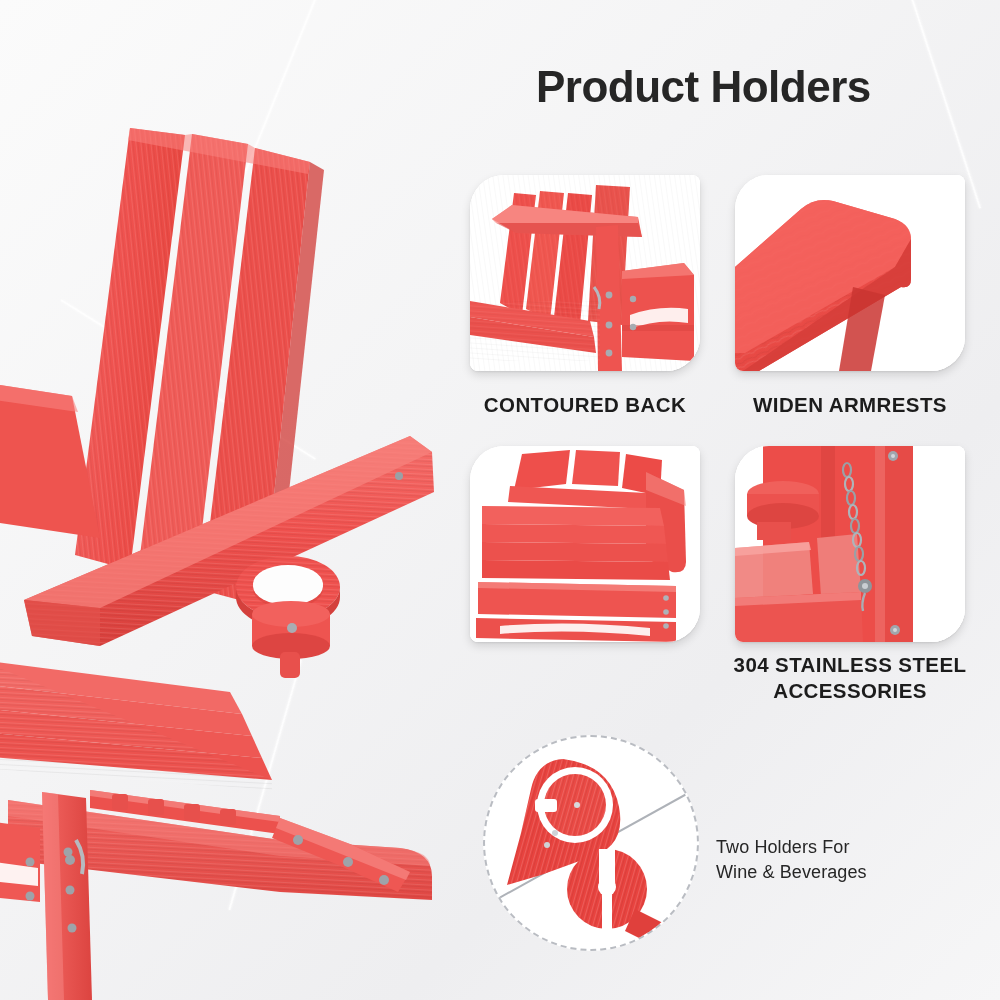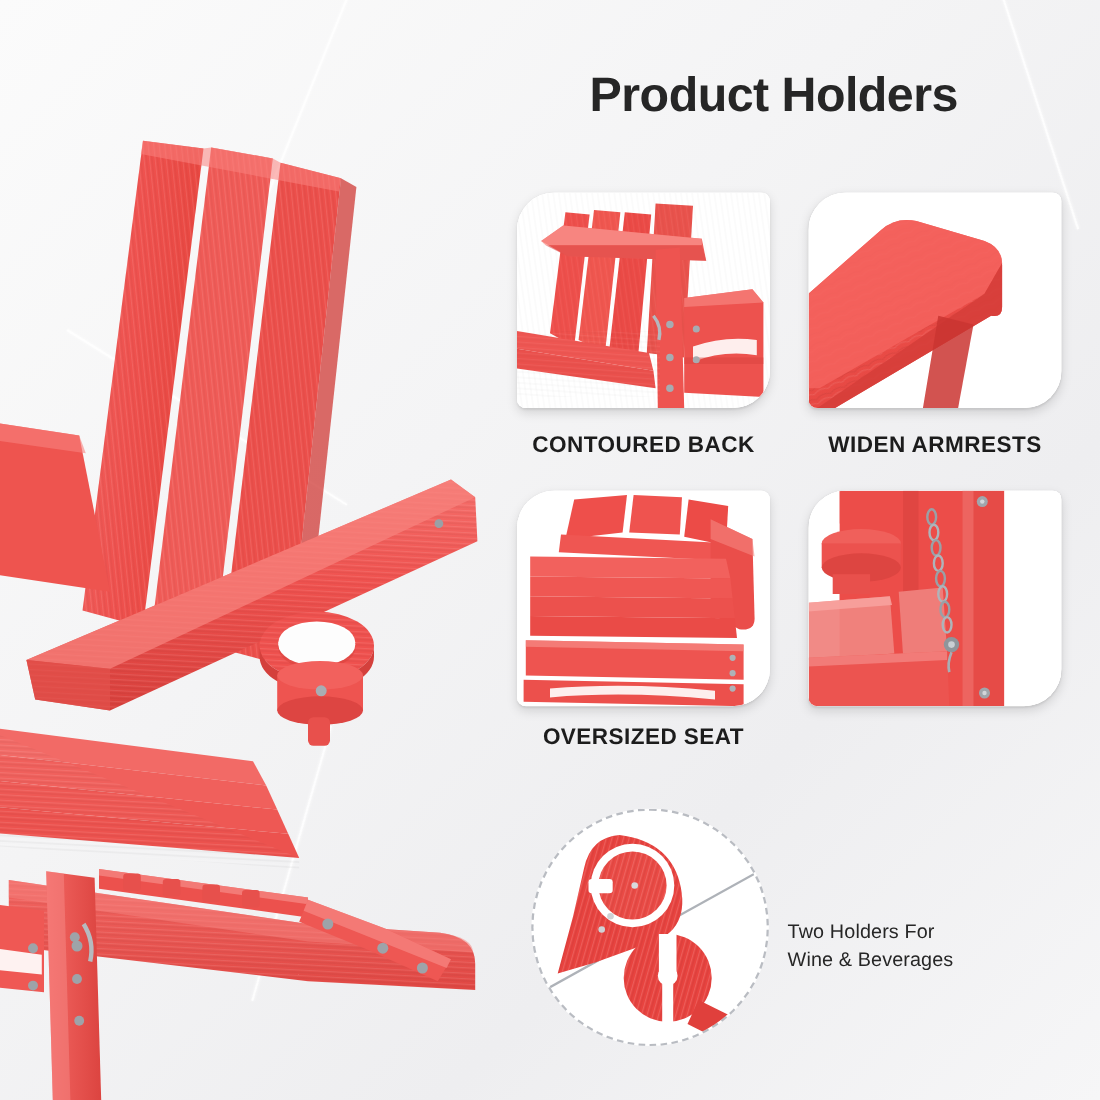--- a/index.html
+++ b/index.html
@@ -366,21 +366,20 @@
 
         <path d="M6 172 L 206 176 L 206 196 L 6 192 Z" fill="#ec504c"></path>
         <path d="M30 180 q70 -6 150 2 l0 8 q-80 -8 -150 -2 Z" fill="#ffffff" opacity="0.9"></path>
 
         <circle cx="196" cy="152" r="2.8" fill="#aeb2b8"></circle>
         <circle cx="196" cy="166" r="2.8" fill="#aeb2b8"></circle>
         <circle cx="196" cy="180" r="2.8" fill="#aeb2b8"></circle>
       </svg>
     </div>
   </div>
-  <div class="caption" id="cap-seat">OVERSIZED SEAT</div>
 
   <div class="card" id="card-steel">
     <div class="photo">
       <svg width="230" height="196" viewBox="0 0 230 196">
         <rect width="230" height="196" fill="#fff"></rect>
 
         <path d="M28 0 L 178 0 L 178 196 L 28 196 Z" fill="#ec4d49"></path>
         <path d="M86 0 L 100 0 L 100 196 L 86 196 Z" fill="#e04642"></path>
 
         <path d="M140 0 L 178 0 L 178 196 L 140 196 Z" fill="#e64b47"></path>
@@ -418,20 +417,22 @@
 
         <circle cx="158" cy="10" r="5" fill="#a0a6ac"></circle>
         <circle cx="158" cy="10" r="2" fill="#d2d6da"></circle>
         <circle cx="160" cy="184" r="5" fill="#a0a6ac"></circle>
         <circle cx="160" cy="184" r="2" fill="#d2d6da"></circle>
 
         <path d="M178 0 L 230 0 L 230 196 L 178 196 Z" fill="#ffffff"></path>
       </svg>
     </div>
   </div>
+  <div class="caption" id="cap-steel">304 STAINLESS STEEL
+ACCESSORIES</div>
 
   <div id="holder-circle">
     <div class="diag"></div>
     <svg width="212" height="212" viewBox="0 0 212 212" style="position:absolute;left:0;top:0;">
       <defs>
         <pattern id="hgr" width="5" height="6" patternUnits="userSpaceOnUse" patternTransform="rotate(16)">
           <rect x="0" width="1" height="6" fill="#fff" opacity="0.14"></rect>
           <rect x="2" width="1" height="6" fill="#000" opacity="0.06"></rect>
         </pattern>
       </defs>

